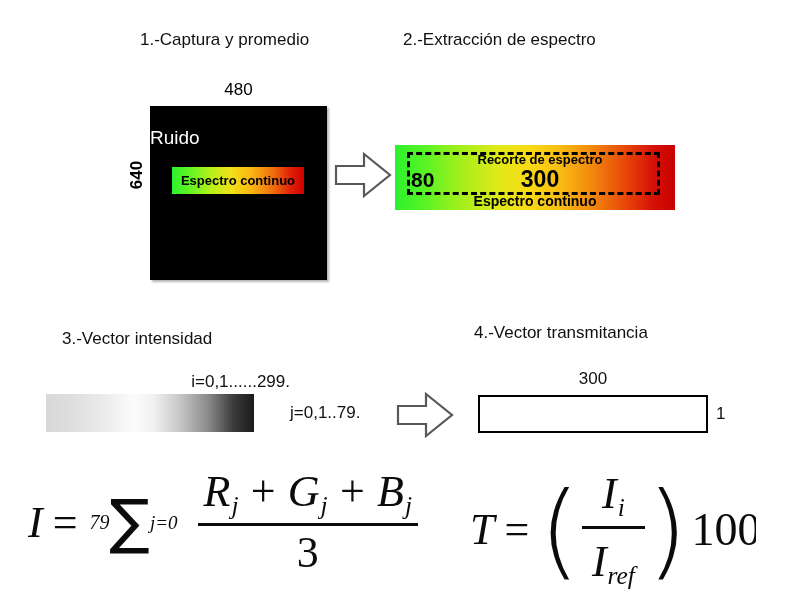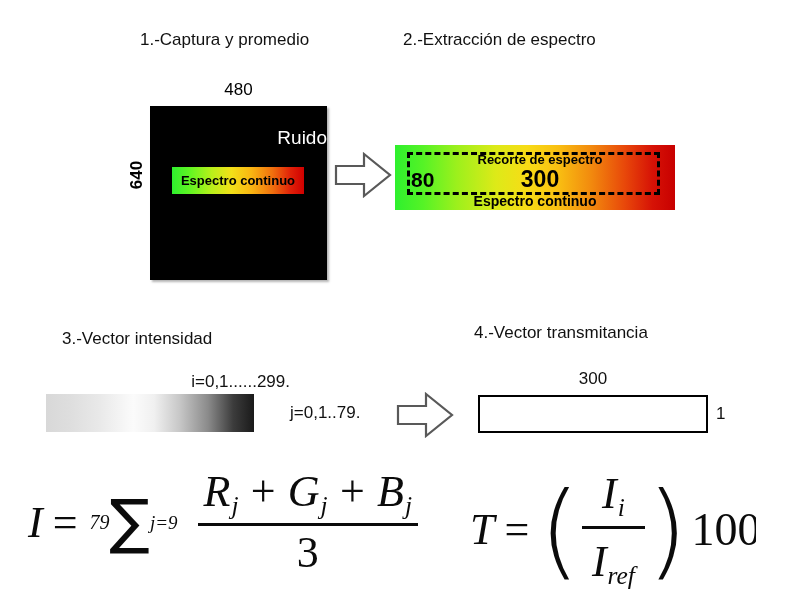--- a/index.html
+++ b/index.html
@@ -50,21 +50,21 @@
     text-align: center;
     font-size: 17px;
     font-weight: bold;
     color: #000000;
     transform: rotate(-90deg);
     transform-origin: center center;
   }
   #noise-label {
     left: 150px; top: 127px;
     width: 177px;
-    text-align: right;
+    text-align: left;
     font-size: 19px;
     color: #ffffff;
     font-weight: 400;
   }
   #inner-spectrum {
     left: 172px; top: 167px;
     width: 132px; height: 27px;
     background: linear-gradient(to right,
         #2ef02e 0%, #63f522 14%, #b8f01a 30%,
         #f2e018 45%, #f9b612 60%, #f0700e 76%,
@@ -292,21 +292,21 @@
   <div class="abs" id="vector-300">300</div>
   <div class="abs" id="vector-box"></div>
   <div class="abs" id="vector-1">1</div>
 
   <div class="abs formula" id="formula-intensity">
     <span class="mi lhs">I</span>
     <span class="mo eq">=</span>
     <span class="sum-stack">
       <span class="sum-top">79</span>
       <span class="sum-sym">∑</span>
-      <span class="sum-bot">j=9</span>
+      <span class="sum-bot">j=0</span>
     </span>
     <span class="frac">
       <span class="num">
         <span class="mi">R</span><span class="sub">j</span>
         <span class="mo">+</span>
         <span class="mi">G</span><span class="sub">j</span>
         <span class="mo">+</span>
         <span class="mi">B</span><span class="sub">j</span>
       </span>
       <span class="bar-line"></span>

